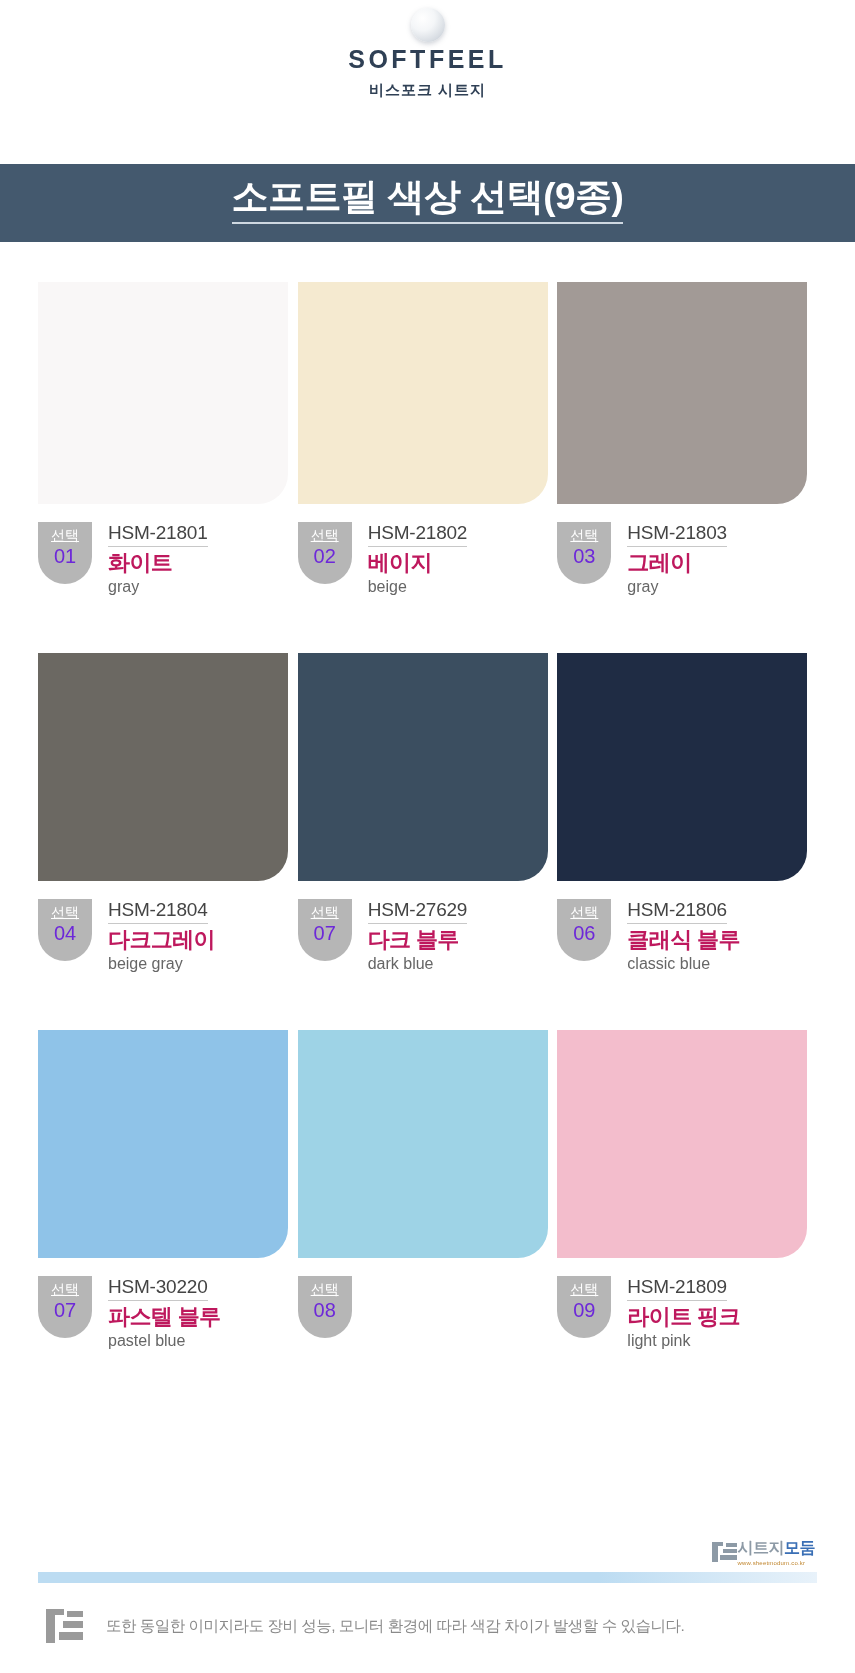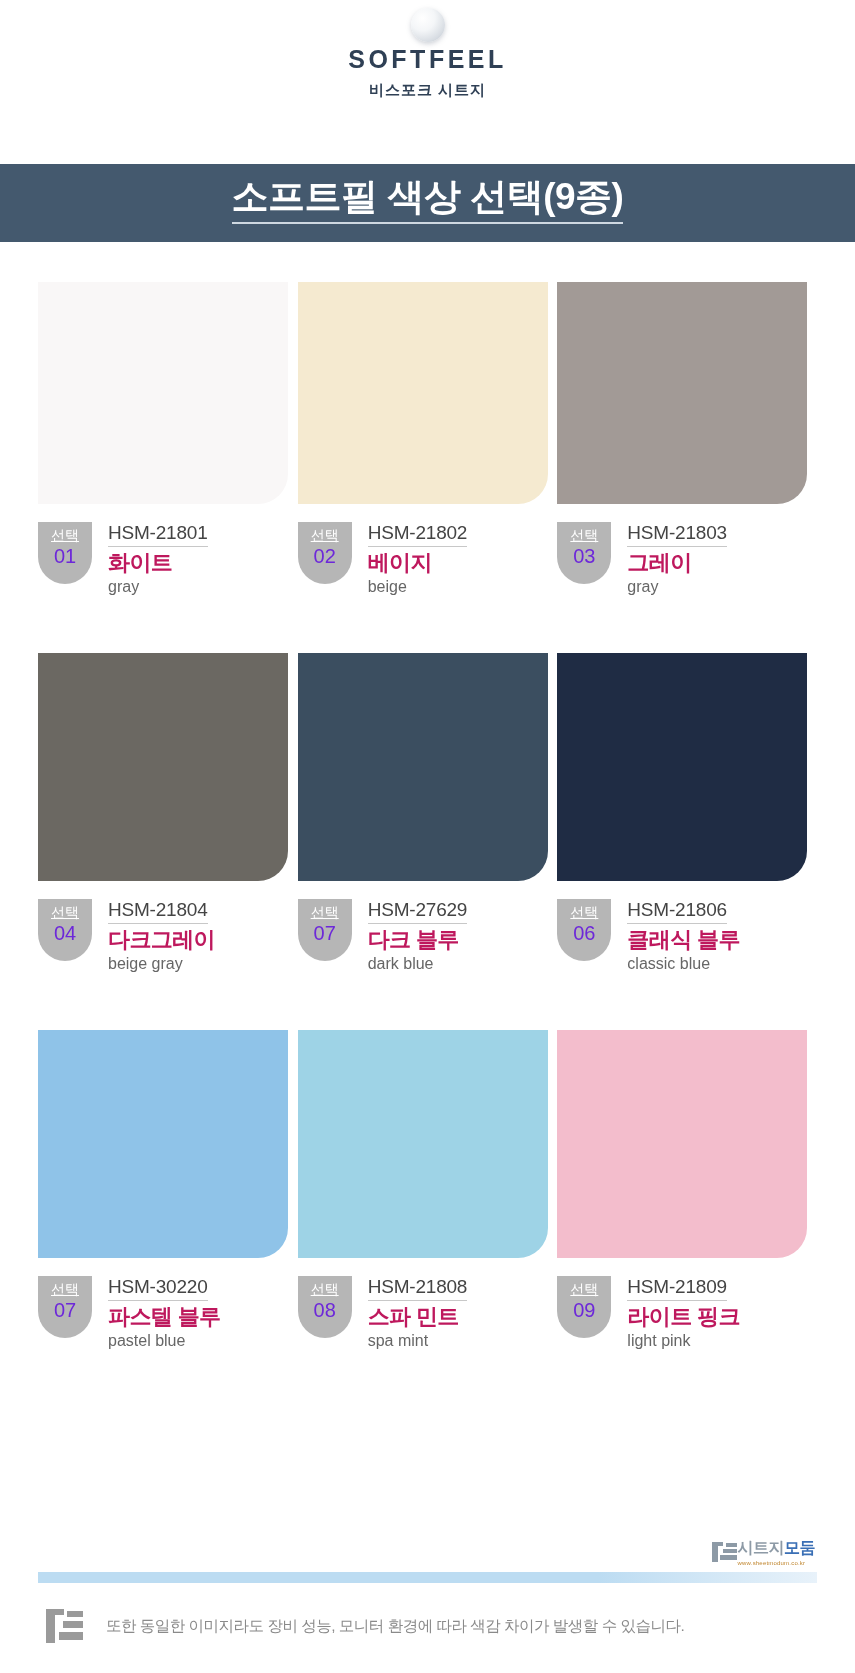--- a/index.html
+++ b/index.html
@@ -252,25 +252,20 @@
     </div>
   </div>
 
   <div class="cell">
     <div class="swatch tall" style="background: rgb(158, 211, 230);"></div>
     <div class="label-row">
       <div class="badge">
         <div class="badge-sel">선택</div>
         <div class="badge-num">08</div>
       </div>
-      <div class="label-text">
-        <div class="code">HSM-21808</div>
-        <div class="ko-name">스파 민트</div>
-        <div class="en-name">spa mint</div>
-      </div>
     </div>
   </div>
 
   <div class="cell">
     <div class="swatch tall" style="background: rgb(243, 189, 204);"></div>
     <div class="label-row">
       <div class="badge">
         <div class="badge-sel">선택</div>
         <div class="badge-num">09</div>
       </div>

